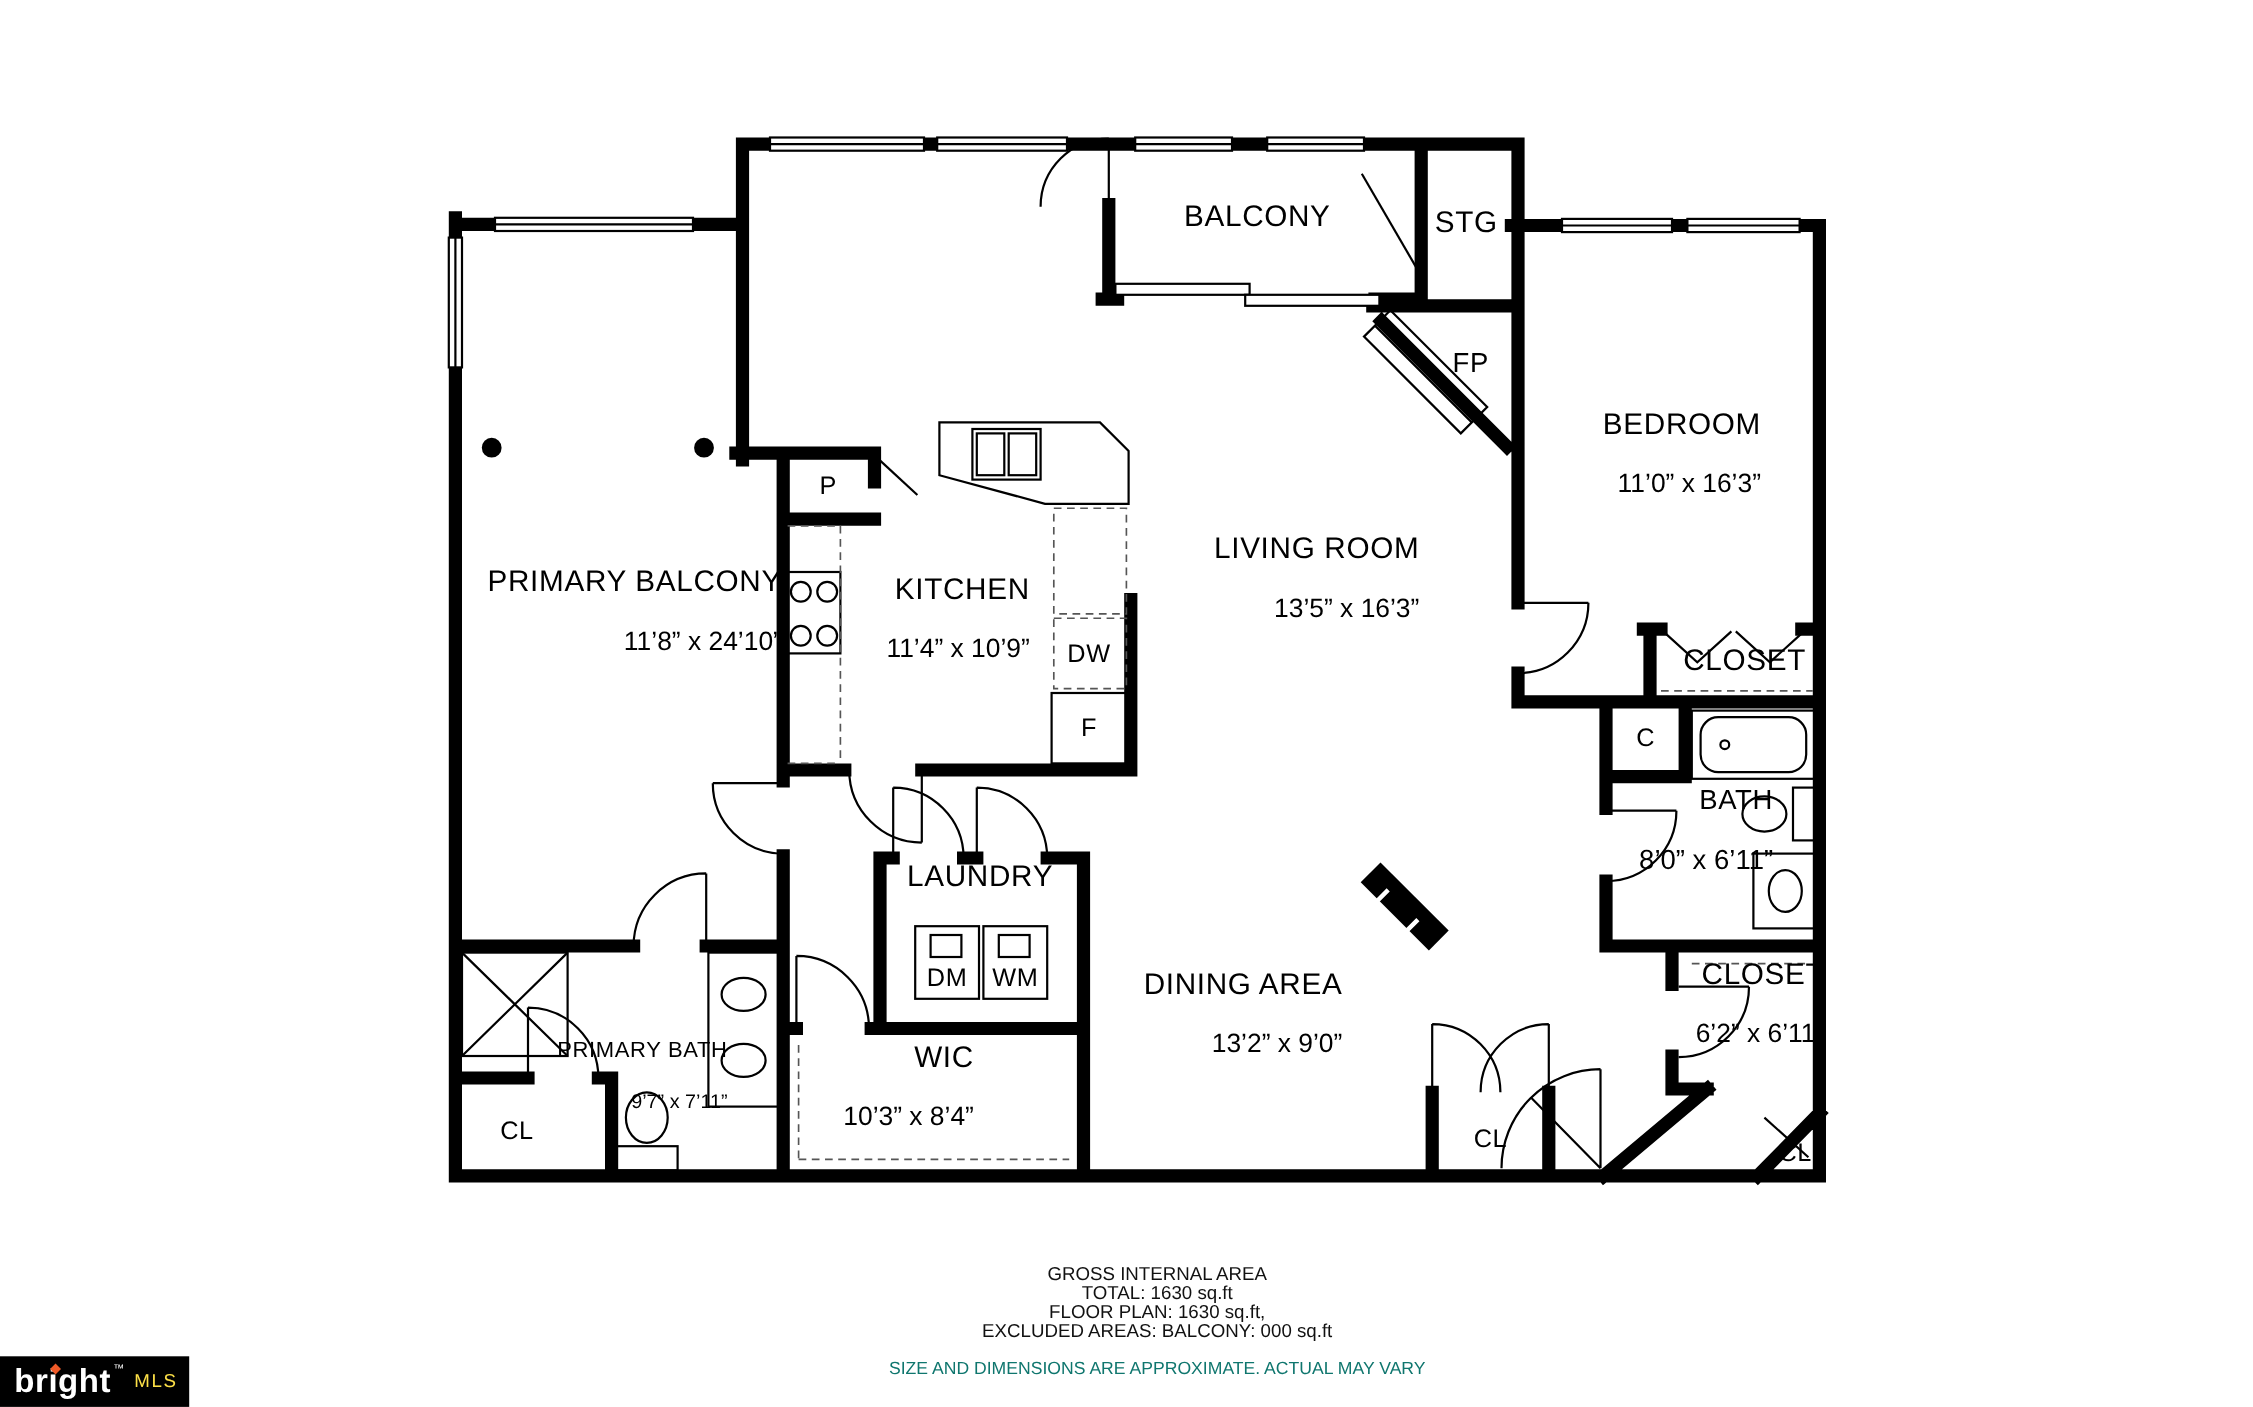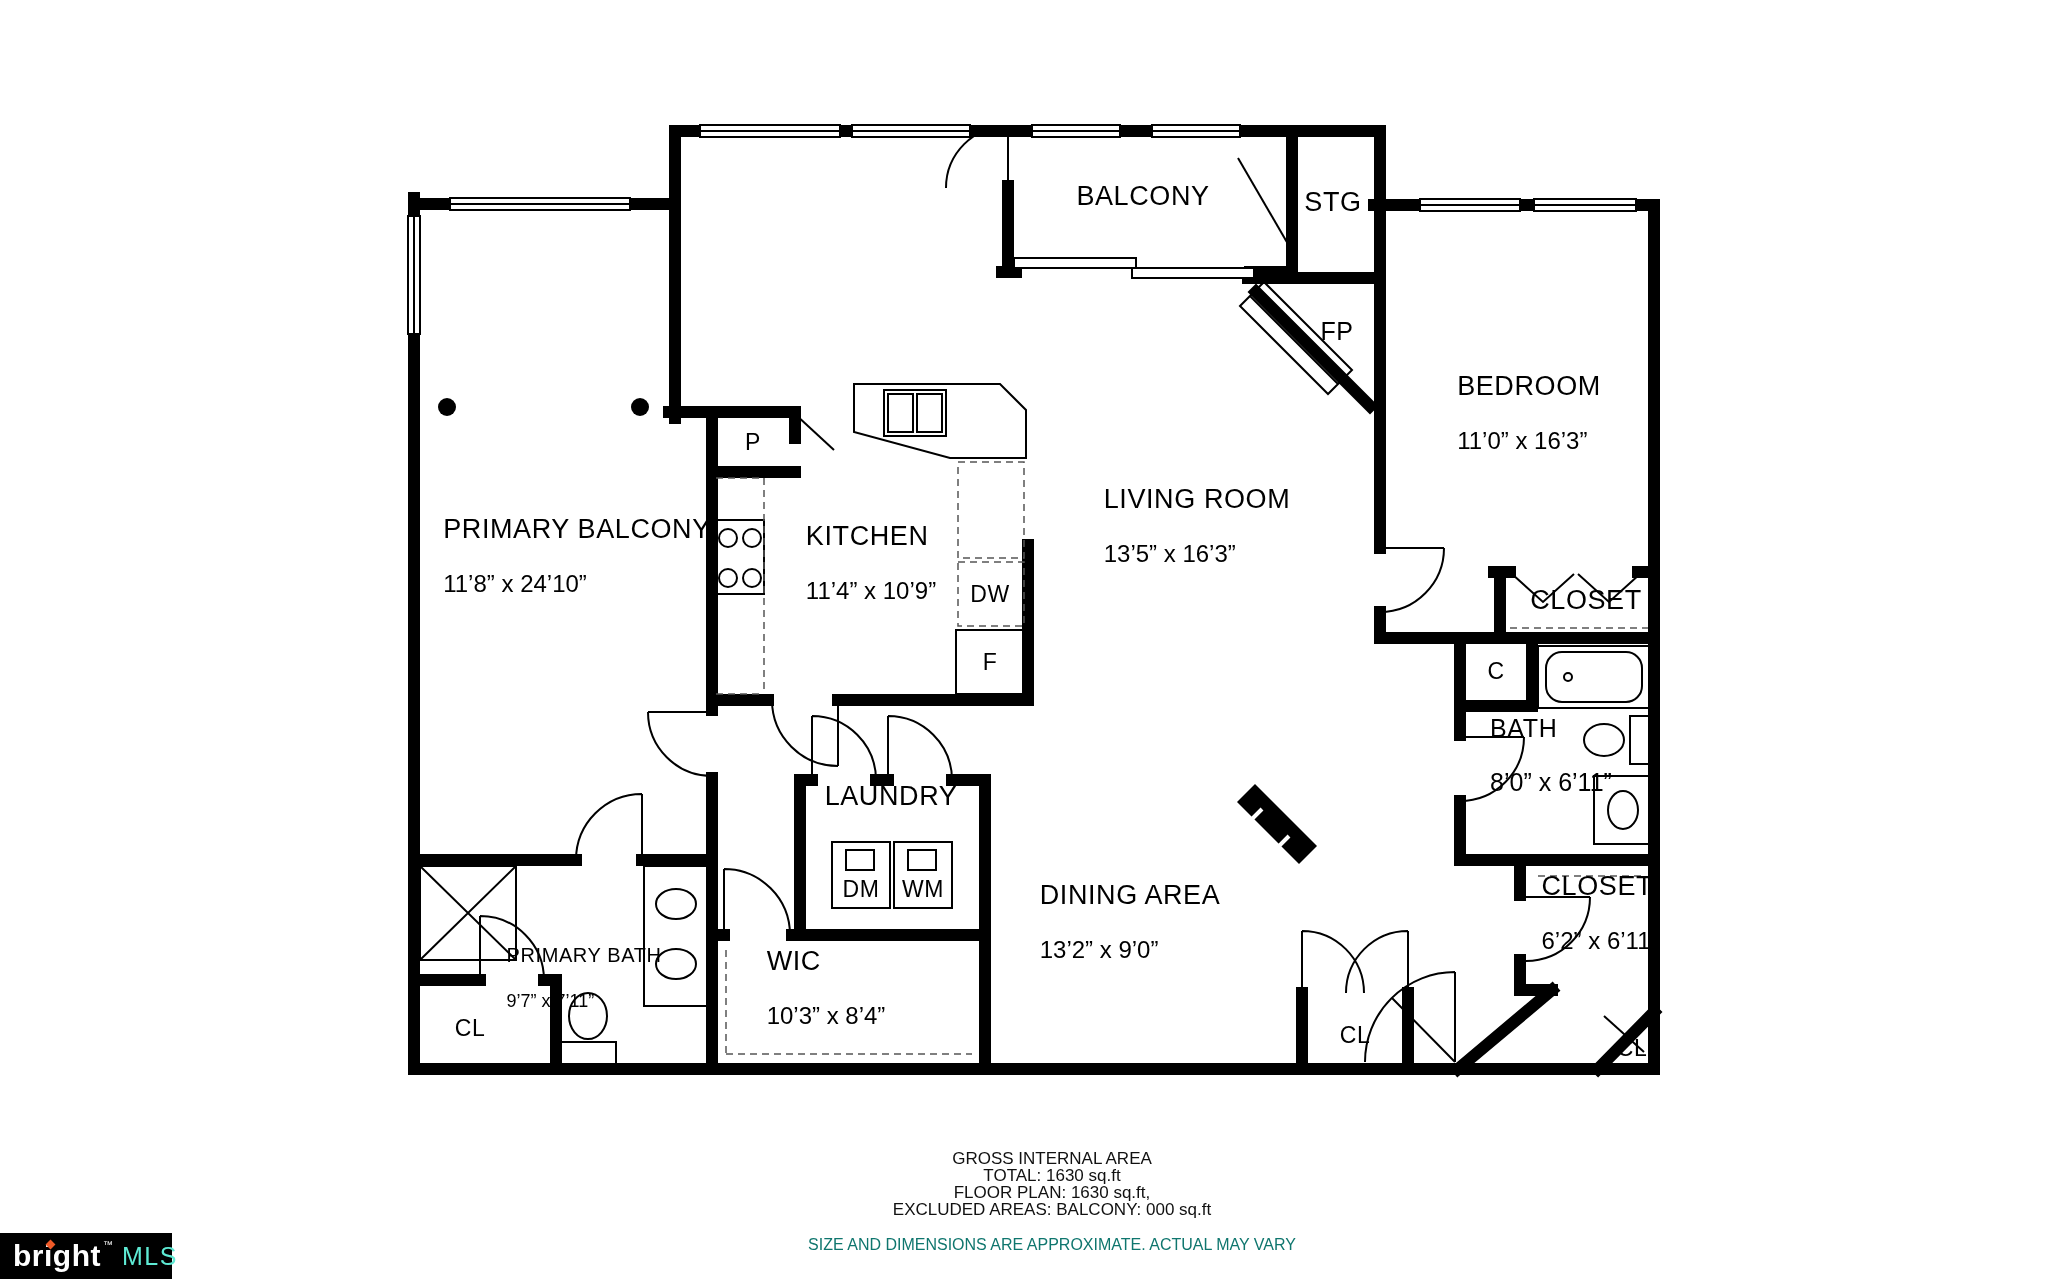--- a/index.html
+++ b/index.html
@@ -1,34 +1,34 @@
 <!DOCTYPE html>
 <html><head>
 <meta charset="utf-8">
 <style>
   html,body{margin:0;padding:0;background:#fff;}
   .canvas{position:relative;width:2048px;height:1279px;background:#fff;overflow:hidden;
           font-family:"Liberation Sans", sans-serif;color:#000;}
   .plan-svg{position:absolute;left:0;top:0;}
-  .lbl{position:absolute;transform:translate(-50%,-50%);text-align:left;line-height:1.28;white-space:pre-line;}
+  .lbl{position:absolute;transform:translate(-50%,-50%);text-align:right;line-height:1.28;white-space:pre-line;}
   .lbl .rname{letter-spacing:.6px;}
   .lg .rname{font-size:27px;}
   .lg .rdims{font-size:24px;margin-top:2px;}
   .md .rname{font-size:25px;}
   .md .rdims{font-size:25px;margin-top:1px;}
   .sm .rname{font-size:20px;}
   .sm .rdims{font-size:18px;}
   .tag{position:absolute;transform:translate(-50%,-50%);font-size:23px;letter-spacing:.5px;}
   .fline{position:absolute;left:1052px;transform:translateX(-50%);font-size:17px;color:#111;white-space:nowrap;}
   .disclaimer{font-size:16px;color:#0f766e;}
   .logo{position:absolute;left:0;top:1233px;height:46px;width:172px;background:#000;
         display:flex;align-items:center;padding-left:13px;box-sizing:border-box;}
   .logo .brand{color:#fff;font-weight:bold;font-size:30px;letter-spacing:.5px;}
   .logo .tm{color:#fff;font-size:10px;align-self:flex-start;margin:6px 0 0 2px;}
-  .logo .mls{color:#5eead4;font-size:25px;margin-left:9px;letter-spacing:1.5px;}
+  .logo .mls{color:#fde047;font-size:17px;margin-left:9px;letter-spacing:1.5px;}
   .logo .accent{position:absolute;left:47px;top:8px;width:7px;height:7px;background:#F05A28;transform:rotate(45deg);}
 </style>
 </head>
 <body>
 
 <div class="canvas">
 
   <svg class="plan-svg" width="2048" height="1279" viewBox="0 0 2048 1279">
 
     <g stroke="#000" stroke-width="12" fill="none" stroke-linecap="square">

